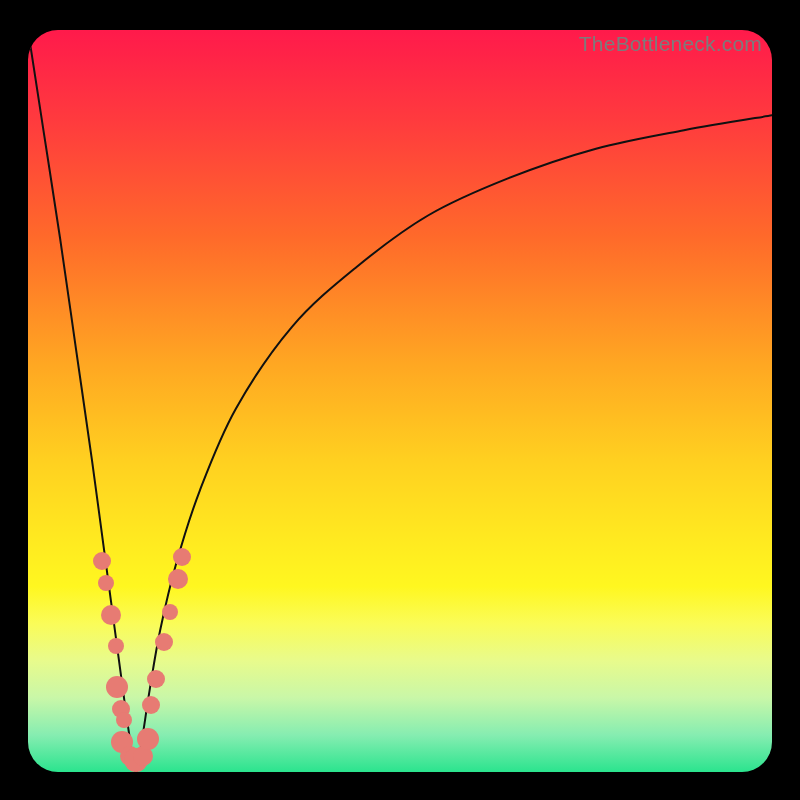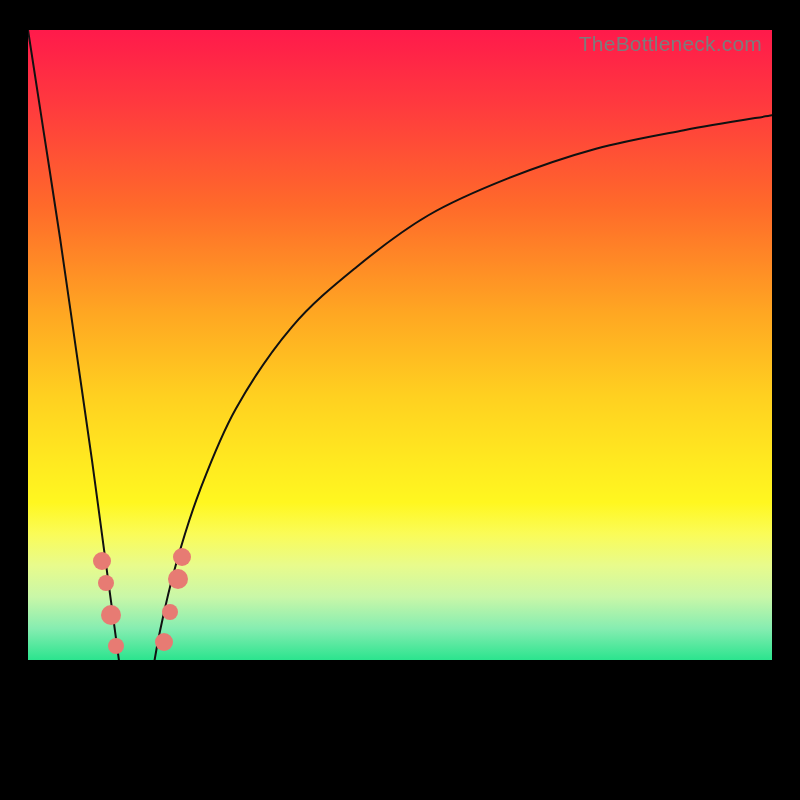--- a/index.html
+++ b/index.html
@@ -55,21 +55,21 @@
   .dot {
     position: absolute;
     border-radius: 50%;
     transform: translate(-50%, -50%);
   }
 </style>
 </head>
 <body>
 
 <div class="frame">
-  <div class="plot" style="left: 28px; top: 30px; width: 744px; height: 630px;">
+  <div class="plot" style="left: 28px; top: 30px; width: 744px; height: 742px; border-radius: 30px;">
     <div class="watermark" style="right: 10px; top: 2px; color: rgb(124, 124, 124);">TheBottleneck.com</div>
     <svg class="curve" width="744" height="742" viewBox="0 0 744 742">
         <path d="M 0 0 C 2.6666666666666656 17.313333333333333, 10.66666666666666 69.25333333333333, 15.999999999999993 103.88 C 21.333333333333325 138.50666666666666, 26.66666666666666 171.89666666666665, 31.999999999999996 207.76 C 37.33333333333333 243.62333333333333, 42.666666666666664 281.96000000000004, 48 319.06000000000006 C 53.333333333333336 356.1600000000001, 59.33333333333333 396.97, 63.99999999999999 430.36 C 68.66666666666666 463.75, 72 489.71999999999997, 76 519.4 C 80 549.0799999999999, 84.66666666666667 583.7066666666667, 88 608.44 C 91.33333333333333 633.1733333333334, 93.6 650.4866666666667, 96 667.8 C 98.4 685.1133333333332, 100.4 699.9533333333334, 102.4 712.32 C 104.4 724.6866666666667, 106.13333333333333 742, 107.99999999999999 742 C 109.86666666666665 742, 111.33333333333333 725.9233333333334, 113.6 712.32 C 115.86666666666666 698.7166666666667, 118.53333333333335 678.9300000000001, 121.60000000000001 660.38 C 124.66666666666667 641.8299999999999, 127.6 622.0433333333333, 132 601.02 C 136.4 579.9966666666667, 141.33333333333334 557.7366666666667, 148 534.24 C 154.66666666666666 510.74333333333334, 162 486.01, 172 460.04 C 182 434.07000000000005, 192.66666666666669 405.62666666666667, 208.00000000000003 378.42 C 223.33333333333337 351.21333333333337, 244 320.2966666666667, 264 296.8 C 284 273.30333333333334, 305.3333333333333 255.98999999999995, 328 237.43999999999994 C 350.6666666666667 218.88999999999993, 374.66666666666663 200.34, 400 185.5 C 425.33333333333337 170.66, 452.00000000000006 159.52999999999997, 480.00000000000006 148.39999999999998 C 508.00000000000006 137.26999999999998, 538.6666666666666 126.75833333333337, 568 118.72000000000003 C 597.3333333333334 110.68166666666669, 626.6666666666667 105.73499999999996, 656.0000000000001 100.16999999999996 C 685.3333333333335 94.60499999999996, 729.3333333333334 87.80333333333336, 744 85.33000000000004" fill="none" stroke="#111111" stroke-width="2" stroke-linecap="round"></path>
       </svg>
     <div class="dots-layer">
         <div class="dot" style="left: 74.4px; top: 530.53px; width: 18px; height: 18px; background: rgb(231, 123, 115);"></div>
         <div class="dot" style="left: 78.4px; top: 552.79px; width: 16px; height: 16px; background: rgb(231, 123, 115);"></div>
         <div class="dot" style="left: 83.2px; top: 584.696px; width: 20px; height: 20px; background: rgb(231, 123, 115);"></div>
         <div class="dot" style="left: 88px; top: 615.86px; width: 16px; height: 16px; background: rgb(231, 123, 115);"></div>
         <div class="dot" style="left: 88.8px; top: 656.67px; width: 22px; height: 22px; background: rgb(231, 123, 115);"></div>

